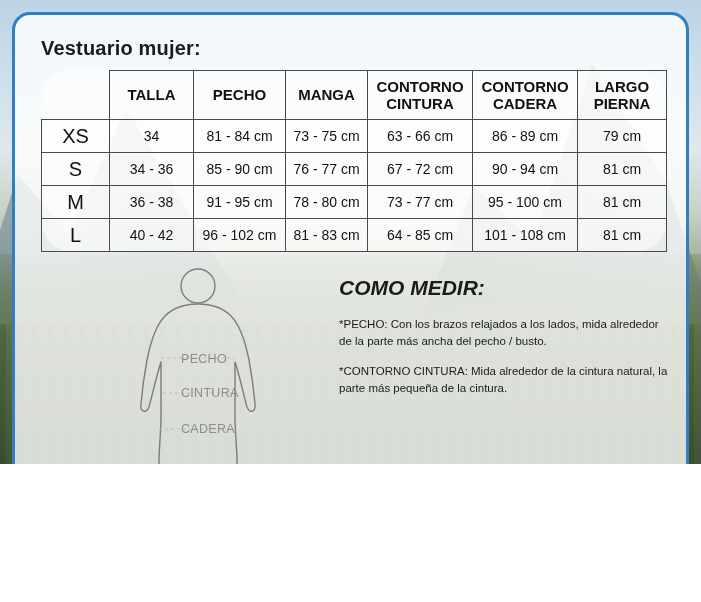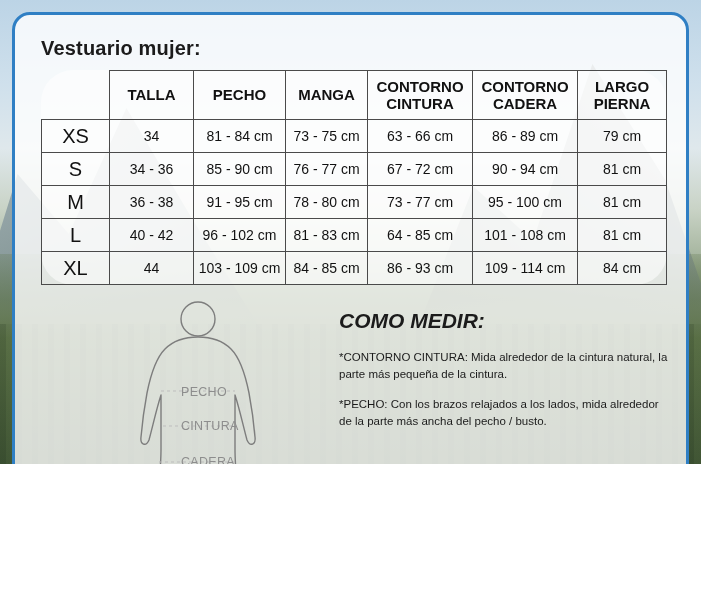--- a/index.html
+++ b/index.html
@@ -259,29 +259,20 @@
             <td>81 cm</td>
           </tr>
           <tr>
             <td class="rowhead">L</td>
             <td>40 - 42</td>
             <td>96 - 102 cm</td>
             <td>81 - 83 cm</td>
             <td>64 - 85 cm</td>
             <td>101 - 108 cm</td>
             <td>81 cm</td>
-          </tr>
-          <tr>
-            <td class="rowhead">XL</td>
-            <td>44</td>
-            <td>103 - 109 cm</td>
-            <td>84 - 85 cm</td>
-            <td>86 - 93 cm</td>
-            <td>109 - 114 cm</td>
-            <td>84 cm</td>
           </tr>
         </tbody>
       </table>
 
       <div class="lower">
 
         <div class="figure">
           <svg width="230" height="326" viewBox="0 0 230 326">
 
             <path d="M88 20 a17 17 0 1 1 34 0 a17 17 0 1 1 -34 0 Z" fill="none" stroke="#7d7d7d" stroke-width="1.4"></path>
@@ -319,21 +310,21 @@
           </svg>
 
           <span class="fig-label lbl-pecho">PECHO</span>
           <span class="fig-label lbl-cintura">CINTURA</span>
           <span class="fig-label lbl-cadera">CADERA</span>
           <span class="fig-label lbl-largo">LARGO PIERNA</span>
         </div>
 
         <div class="howto">
           <h2>COMO MEDIR:</h2>
+          <p>*PECHO: Con los brazos relajados a los lados, mida alrededor de la parte más ancha del pecho / busto.</p>
           <p>*CONTORNO CINTURA: Mida alrededor de la cintura natural, la parte más pequeña de la cintura.</p>
-          <p>*PECHO: Con los brazos relajados a los lados, mida alrededor de la parte más ancha del pecho / busto.</p>
         </div>
 
       </div>
 
     </div>
   </div>
 </div>
 
 </body></html>

